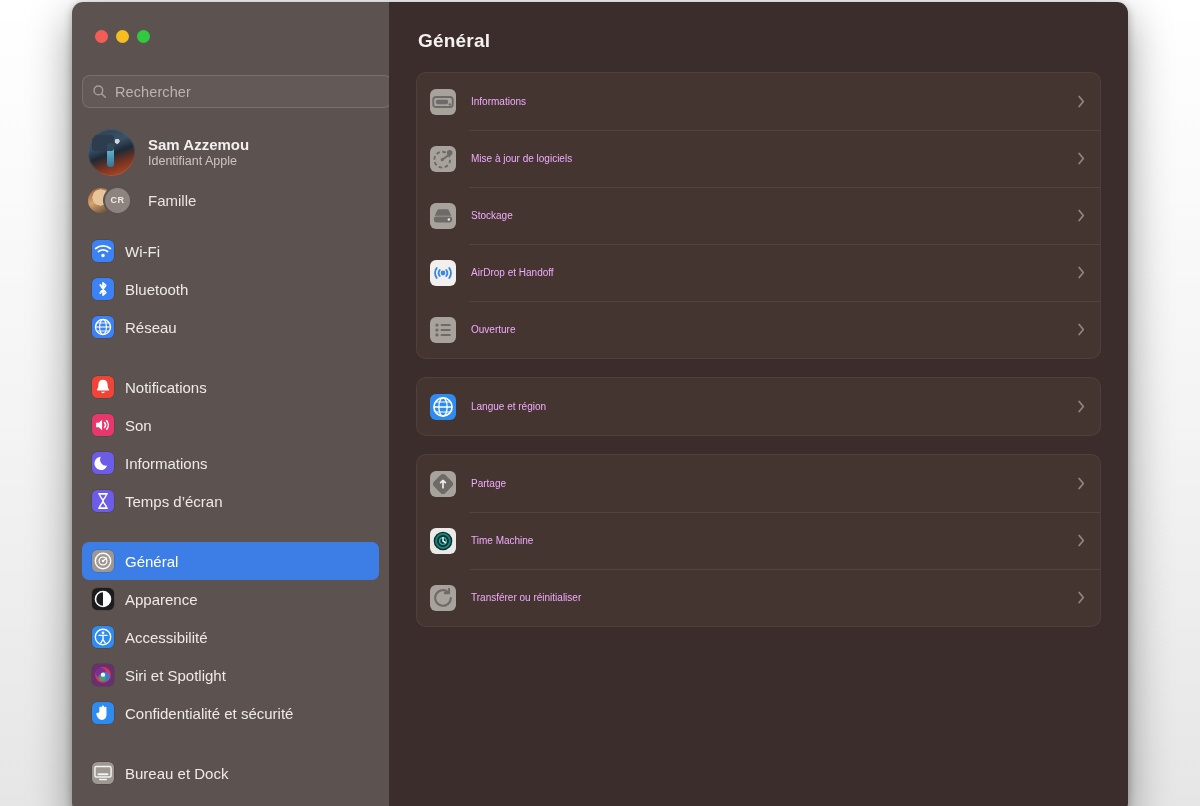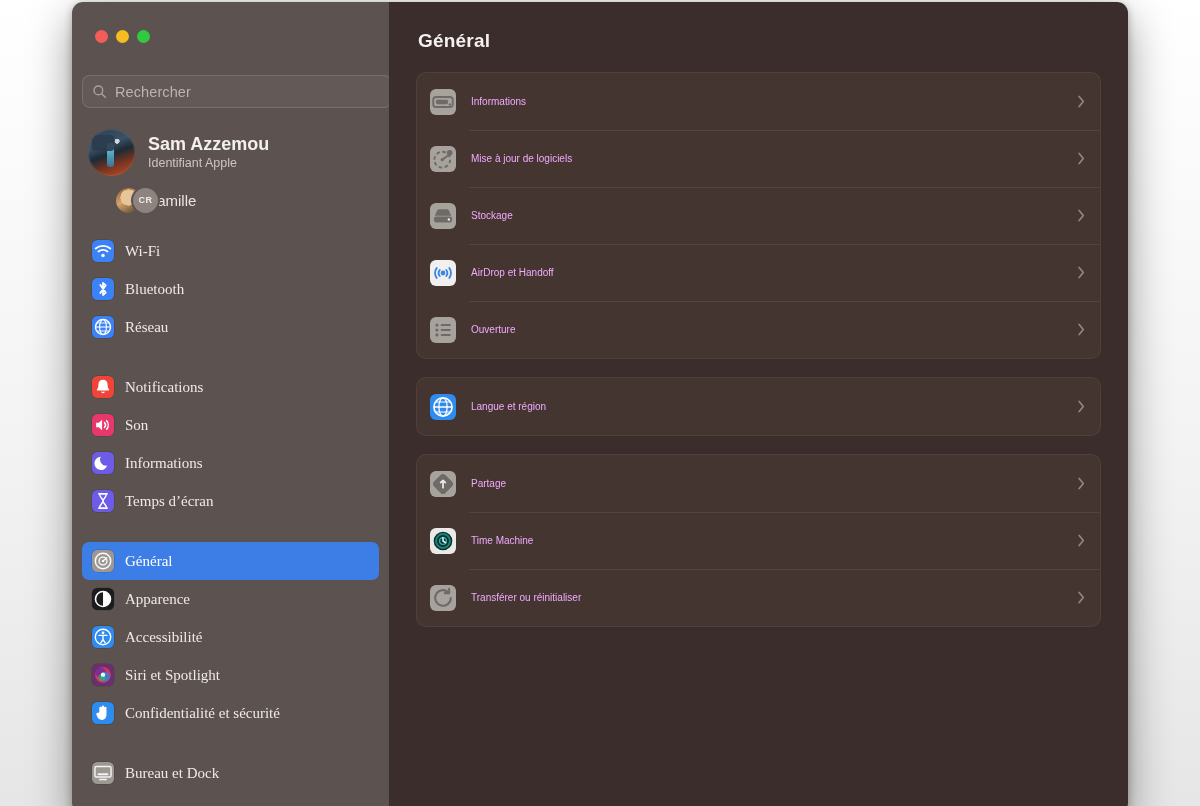--- a/index.html
+++ b/index.html
@@ -79,34 +79,33 @@
     width:7px; height:24px; border-radius:3px;
     background: linear-gradient(180deg,#8fe6ff,#2a7fa8);
     opacity:.85;
   }
   .avatar-photo::after {
     content:""; position:absolute; left:8%; top:14%;
     width:22px; height:16px; border-radius:3px;
     background:#2a3c4d; opacity:.9;
   }
   .acct-text { display: flex; flex-direction: column; gap: 1px; }
-  .acct-name { color:#f2efee; font-size: 18px; font-weight: 700; }
+  .acct-name { color:#f2efee; font-size: 15px; font-weight: 700; }
   .acct-sub  { color:#cdc4c1; font-size: 12.5px; }
 
   .family {
     position: absolute; left: 16px; top: 183px;
     width: 290px; height: 30px;
     display: flex; align-items: center; gap: 13px;
     border-radius: 7px;
   }
   .fam-avatars { position: relative; width: 47px; height: 25px; flex:0 0 47px; }
   .fam-a {
     position:absolute; top:0; width:25px; height:25px; border-radius:50%;
     box-shadow: 0 0 0 2px #5c5250;
-    margin-left: 28px;
   }
   .fam-a.one {
     left:0;
     background: radial-gradient(circle at 50% 38%, #e8c49a 0 40%, transparent 41%),
                 linear-gradient(150deg,#8a5a32,#d6a46d 45%,#4a3a2a);
   }
   .fam-a.two {
     left:17px; background:#8d8480;
     display:flex; align-items:center; justify-content:center;
     color:#efeae8; font-size:9px; font-weight:700; letter-spacing:.4px;
@@ -115,21 +114,21 @@
 
   #navlist { position: absolute; left: 10px; top: 230px; width: 297px; }
   .nav-gap { height: 22px; }
   .nav-item {
     height: 38px;
     display: flex; align-items: center; gap: 11px;
     padding: 0 10px;
     border-radius: 7px;
   }
   .nav-item.selected { background: #3d7ee6; }
-  .nav-label { color:#eeeae8; font-size: 15px; white-space: nowrap; font-family: Liberation Serif, serif; }
+  .nav-label { color:#eeeae8; font-size: 15px; white-space: nowrap; }
   .nav-item.selected .nav-label { color:#ffffff; }
   .nav-ico {
     width: 22px; height: 22px; flex:0 0 22px; border-radius: 5.5px;
     display:flex; align-items:center; justify-content:center;
     box-shadow: 0 0 0 .5px rgba(0,0,0,.18);
   }
   .nav-ico svg { display:block; }
 
   
   #content {

